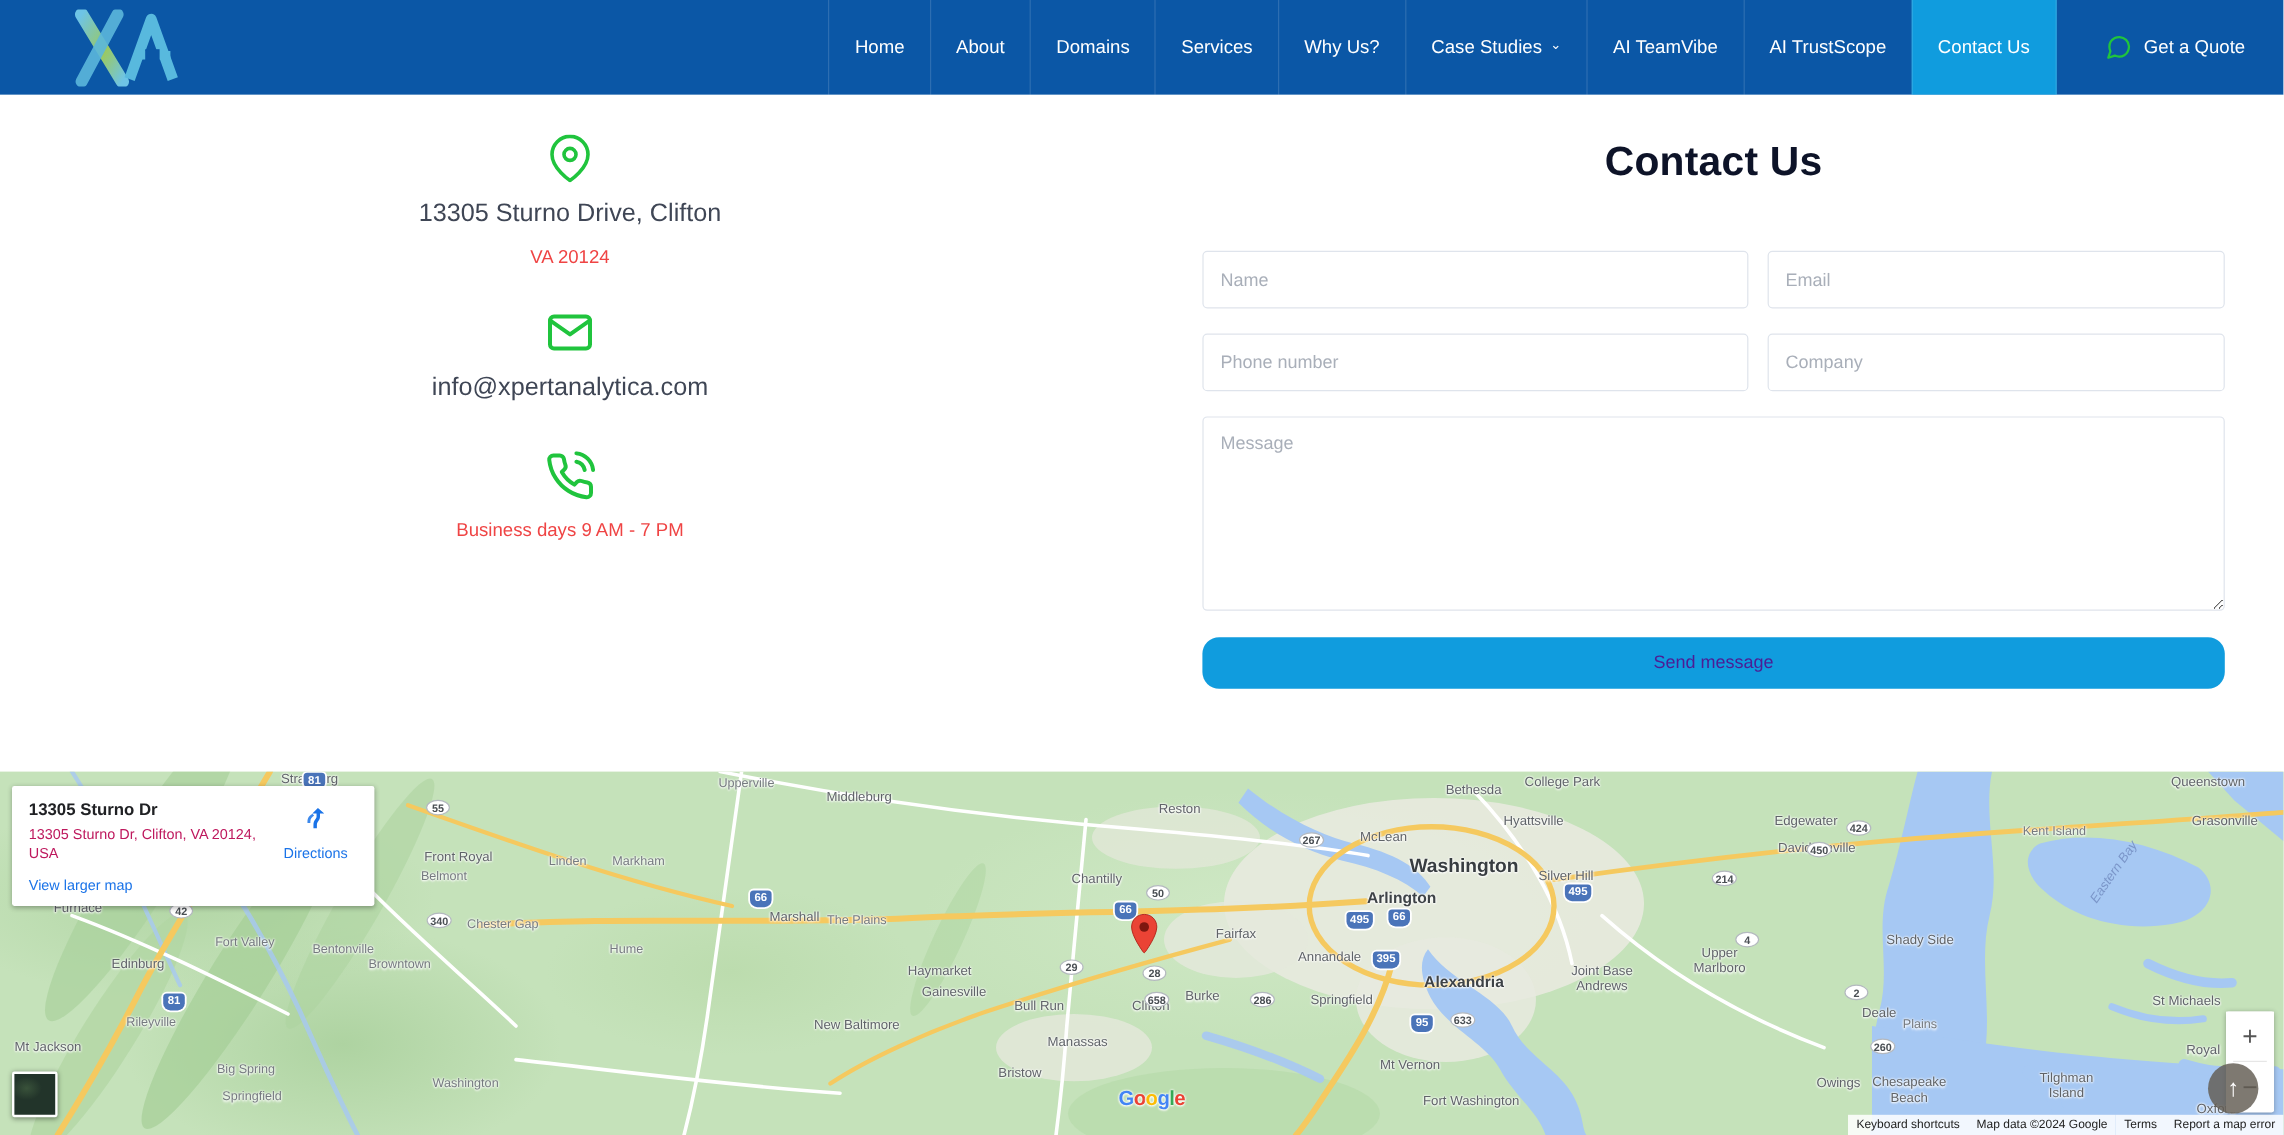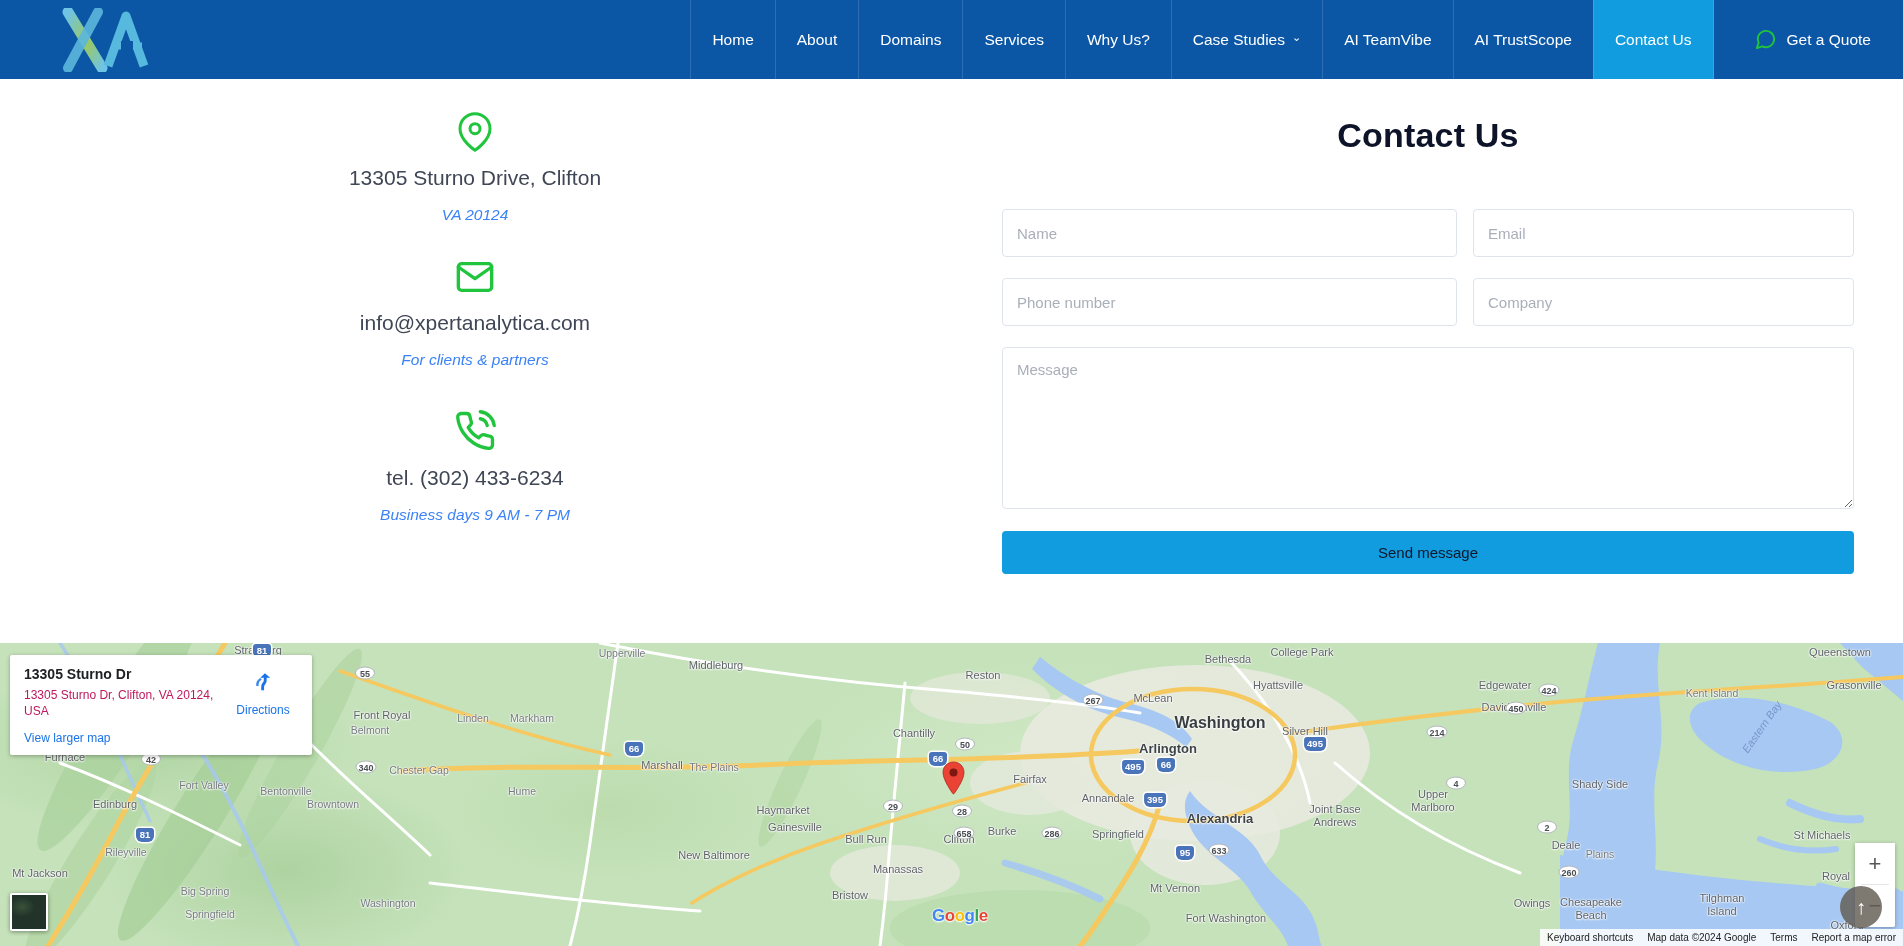--- a/index.html
+++ b/index.html
@@ -20,36 +20,36 @@
   .nav-item.has-chev .chev { display:inline; }
   .nav-cta { display:flex; align-items:center; gap:10px; color:#fff; font-size:15.5px;
     padding:0 32px 0 40px; cursor:pointer; }
 
   
   .main { position:relative; height:564px; background:#fff; }
   .contact-col { position:absolute; left:0; top:0; width:950px; text-align:center; }
   .info-block { margin-top:0; }
   .info-icon { display:block; margin:0 auto; }
   .info-main { font-size:21px; color:#3f4655; margin-top:14px; }
-  .info-sub { font-size:15.5px; color:#3b82f6; margin-top:16px;font-style:italic; }
+  .info-sub { font-size:15.5px; color:#ef4444; margin-top:16px; }
   .gap1 { height:33px; } .gap2 { height:41px; }
   .contact-col { padding-top:33px; }
 
   .form-col { position:absolute; left:1002px; top:0; width:852px; }
   .form-title { text-align:center; margin-top:37px; font-size:34px; font-weight:800;
     color:#0d1328; letter-spacing:.2px; }
   .form-grid { margin-top:54px; display:flex; flex-wrap:wrap; }
   .row { display:flex; width:100%; gap:16px; margin-bottom:21px; }
   .inp { height:48px; border:1px solid #dfe4ec; border-radius:4px; padding:0 14px;
     font-size:15px; color:#333; font-family:inherit; outline:none; background:#fff; }
   .inp::placeholder, textarea::placeholder { color:#a9afb9; }
   .inp.wide { width:455px; } .inp.narrow { flex:1; }
   textarea.inp { width:100%; height:162px; padding-top:13px; resize:both; }
   .send-btn { margin-top:22px; width:100%; height:43px; background:var(--c-active,#109cde);
-    border:none; border-radius:4px; color:#0f172a; font-size:15px; font-family:inherit;
+    border:none; border-radius:14px; color:#4c1d95; font-size:15px; font-family:inherit;
     cursor:pointer; }
 
   
   .map { position:absolute; left:0; top:643px; width:1903px; height:303px; overflow:hidden;
     background:
       radial-gradient(300px 120px at 8% 35%, #b2d6a5 0%, rgba(178,214,165,0) 70%),
       radial-gradient(260px 140px at 15% 75%, #aed3a1 0%, rgba(174,211,161,0) 70%),
       radial-gradient(220px 100px at 32% 55%, #bcdcae 0%, rgba(188,220,174,0) 70%),
       radial-gradient(400px 150px at 55% 40%, #cfe8c5 0%, rgba(207,232,197,0) 70%),
       #c5e2ba; }
@@ -182,30 +182,28 @@
       <div class="info-main">13305 Sturno Drive, Clifton</div>
       <div class="info-sub">VA 20124</div>
     </div>
     <div class="gap1"></div>
     <div class="info-block">
       <svg class="info-icon" width="40" height="40" viewBox="0 0 24 24" fill="none" stroke="#20c43d" stroke-width="2" stroke-linecap="round" stroke-linejoin="round">
         <rect x="2" y="4" width="20" height="16" rx="2"></rect>
           <polyline points="22,6 12,13 2,6"></polyline>
       </svg>
       <div class="info-main">info@xpertanalytica.com</div>
-      <div class="info-sub">For clients &amp; partners</div>
     </div>
     <div class="gap2"></div>
     <div class="info-block">
       <svg class="info-icon" width="42" height="42" viewBox="0 0 24 24" fill="none" stroke="#20c43d" stroke-width="1.9" stroke-linecap="round" stroke-linejoin="round">
         <path d="M22 16.92v3a2 2 0 0 1-2.18 2 19.79 19.79 0 0 1-8.63-3.07 19.5 19.5 0 0 1-6-6 19.79 19.79 0 0 1-3.07-8.67A2 2 0 0 1 4.11 2h3a2 2 0 0 1 2 1.72 12.84 12.84 0 0 0 .7 2.81 2 2 0 0 1-.45 2.11L8.09 9.91a16 16 0 0 0 6 6l1.27-1.27a2 2 0 0 1 2.11-.45 12.84 12.84 0 0 0 2.81.7A2 2 0 0 1 22 16.92z"></path>
         <path d="M15.05 5A5 5 0 0 1 19 8.95"></path>
           <path d="M15.05 1A9 9 0 0 1 23 8.94"></path>
       </svg>
-      <div class="info-main">tel. (302) 433-6234</div>
       <div class="info-sub">Business days 9 AM - 7 PM</div>
     </div>
   </div>
 
   <div class="form-col">
     <div class="form-title">Contact Us</div>
     <div class="form-grid">
       <div class="row">
         <input class="inp wide" type="text" placeholder="Name" style="">
         <input class="inp narrow" type="text" placeholder="Email" style="">

